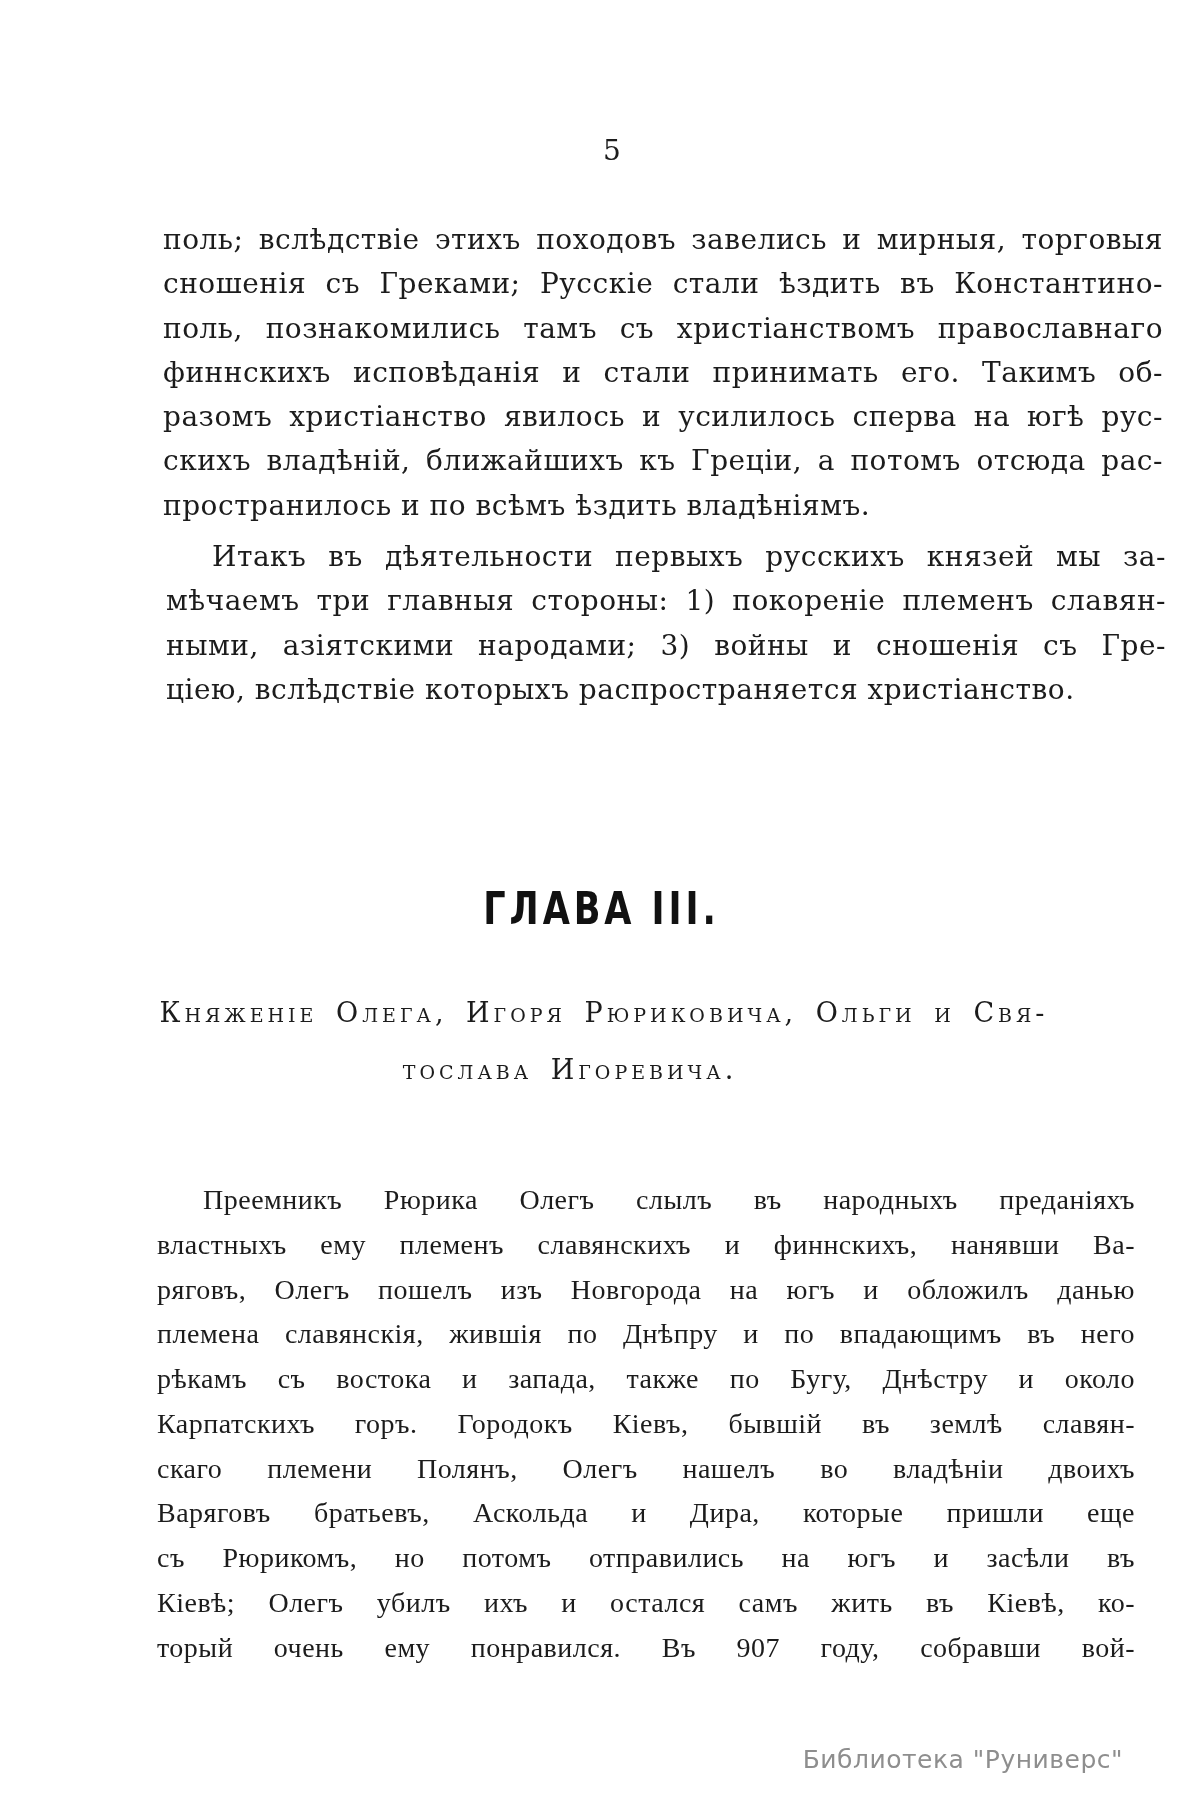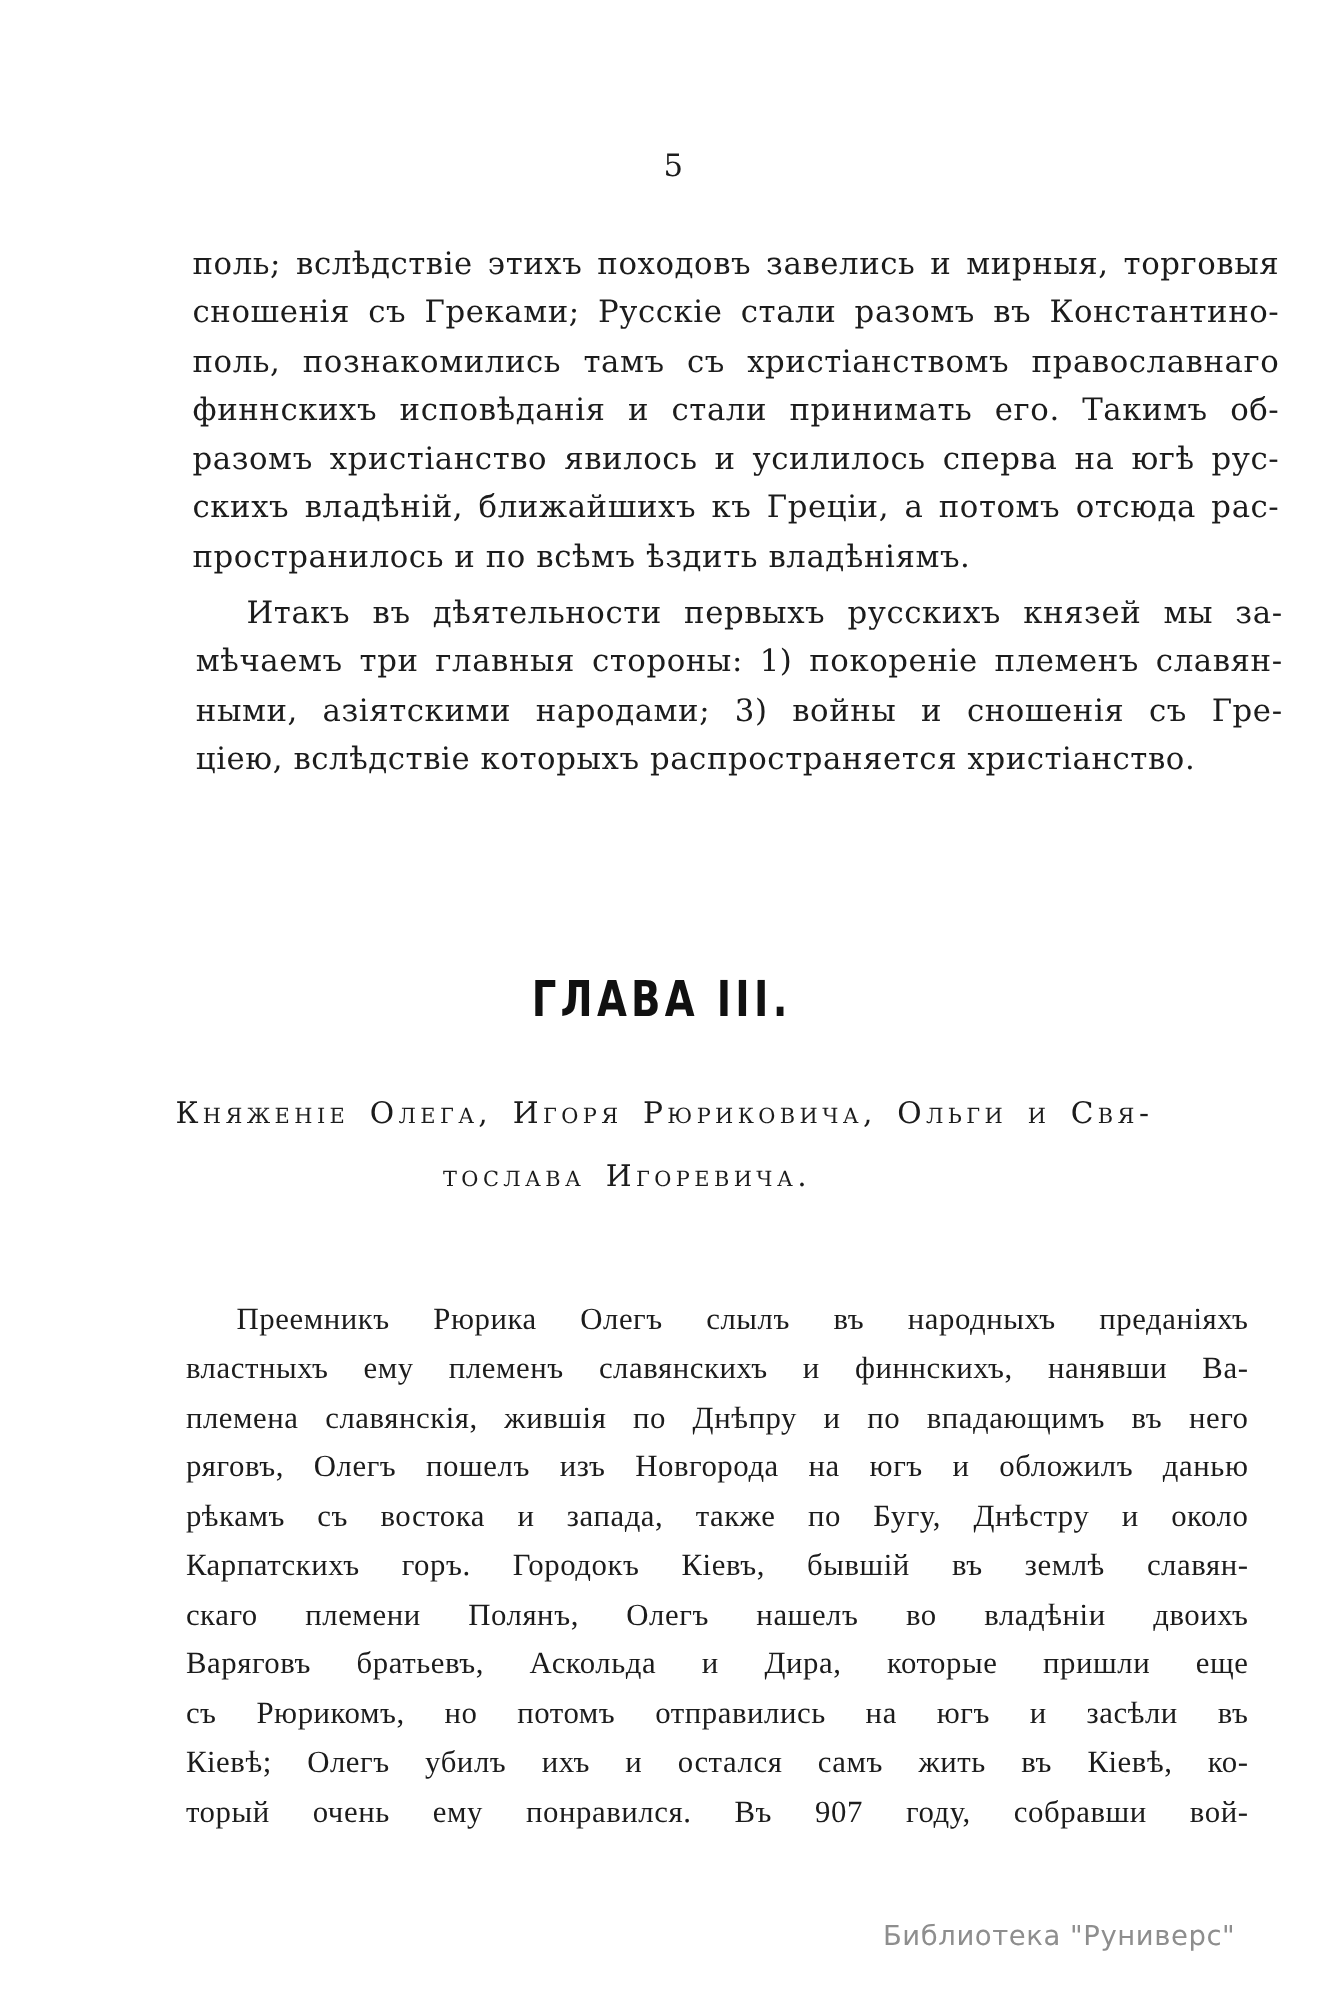--- a/index.html
+++ b/index.html
@@ -8,21 +8,21 @@
     font-family:"DejaVu Serif",serif;color:#1c1c1c;overflow:hidden;
   }
   .pageno{
     position:absolute;top:134px;left:12px;width:1200px;
     text-align:center;font-size:28px;
   }
   .para{position:absolute;font-size:28px;letter-spacing:0.5px;}
   #para1{top:218px;left:163px;width:1000px;line-height:44.3px;}
   #para2{top:535px;left:166px;width:1000px;line-height:44.3px;}
   #para3{top:1178px;left:157px;width:978px;line-height:44.75px;font-family:Liberation Serif, serif;}
-  .line{text-align:justify;text-align-last:justify;margin-left:12px;}
+  .line{text-align:justify;text-align-last:justify;}
   .line.flush{text-align-last:left;}
   .line.indent{padding-left:46px;}
   .chapter-title{
     position:absolute;top:882px;left:0;width:1202px;text-align:center;
     font-family:"DejaVu Sans",sans-serif;font-weight:bold;font-size:45px;
     color:#111111;
   }
   .chapter-title .squeeze{
     display:inline-block;transform:scaleX(0.78);transform-origin:center;
     letter-spacing:5px;
@@ -41,21 +41,21 @@
 </style>
 </head>
 <body>
 
 <div class="page">
 
   <div class="pageno">5</div>
 
   <div class="para" id="para1">
     <div class="line">поль; вслѣдствіе этихъ походовъ завелись и мирныя, торговыя</div>
-    <div class="line">сношенія съ Греками; Русскіе стали разомъ въ Константино-</div>
+    <div class="line">сношенія съ Греками; Русскіе стали ѣздить въ Константино-</div>
     <div class="line">поль, познакомились тамъ съ христіанствомъ православнаго</div>
     <div class="line">финнскихъ исповѣданія и стали принимать его. Такимъ об-</div>
     <div class="line">разомъ христіанство явилось и усилилось сперва на югѣ рус-</div>
     <div class="line">скихъ владѣній, ближайшихъ къ Греціи, а потомъ отсюда рас-</div>
     <div class="line flush">пространилось и по всѣмъ ѣздить владѣніямъ.</div>
   </div>
 
   <div class="para" id="para2">
     <div class="line indent">Итакъ въ дѣятельности первыхъ русскихъ князей мы за-</div>
     <div class="line">мѣчаемъ три главныя стороны: 1) покореніе племенъ славян-</div>
@@ -68,22 +68,22 @@
   </div>
 
   <div class="subtitle">
     <div>Княженіе Олега, Игоря Рюриковича, Ольги и Свя-</div>
     <div class="sub2">тослава Игоревича.</div>
   </div>
 
   <div class="para" id="para3">
     <div class="line indent">Преемникъ Рюрика Олегъ слылъ въ народныхъ преданіяхъ</div>
     <div class="line">властныхъ ему племенъ славянскихъ и финнскихъ, нанявши Ва-</div>
+    <div class="line">ряговъ, Олегъ пошелъ изъ Новгорода на югъ и обложилъ данью</div>
     <div class="line">племена славянскія, жившія по Днѣпру и по впадающимъ въ него</div>
-    <div class="line">ряговъ, Олегъ пошелъ изъ Новгорода на югъ и обложилъ данью</div>
     <div class="line">рѣкамъ съ востока и запада, также по Бугу, Днѣстру и около</div>
     <div class="line">Карпатскихъ горъ. Городокъ Кіевъ, бывшій въ землѣ славян-</div>
     <div class="line">скаго племени Полянъ, Олегъ нашелъ во владѣніи двоихъ</div>
     <div class="line">Варяговъ братьевъ, Аскольда и Дира, которые пришли еще</div>
     <div class="line">съ Рюрикомъ, но потомъ отправились на югъ и засѣли въ</div>
     <div class="line">Кіевѣ; Олегъ убилъ ихъ и остался самъ жить въ Кіевѣ, ко-</div>
     <div class="line">торый очень ему понравился. Въ 907 году, собравши вой-</div>
   </div>
 
   <div class="watermark">Библиотека "Руниверс"</div>

